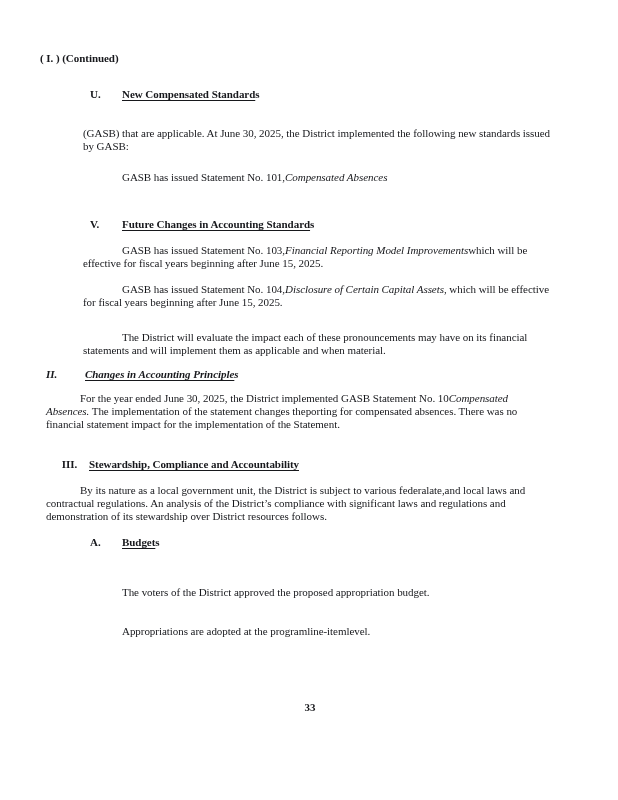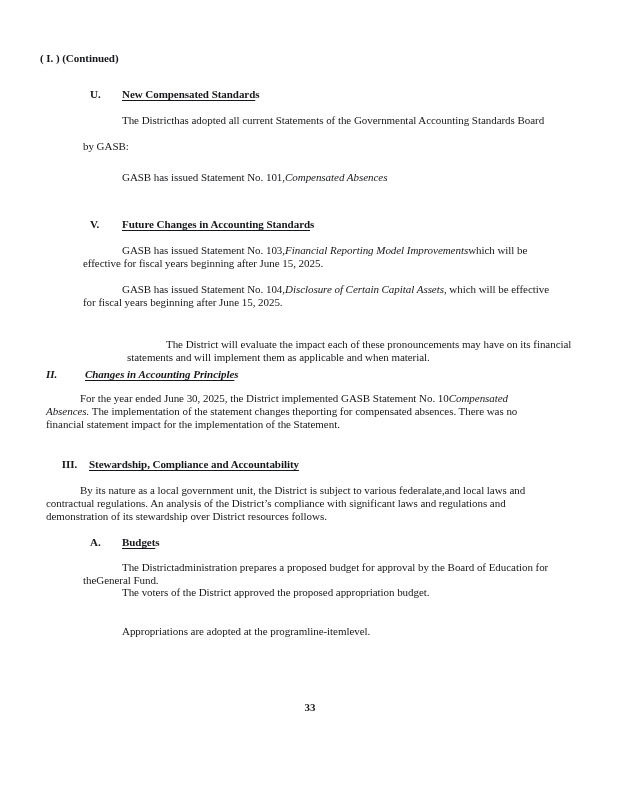--- a/index.html
+++ b/index.html
@@ -35,52 +35,51 @@
 <body>
 
 <div class="page">
 
   <div class="blk bold" style="left:40px; top:52px;">( I. ) (Continued)</div>
 
   <div class="h lvl2" style="left:90px; top:88px;">
     <span class="hlabel">U.</span><span><span class="u">New Compensated Standard</span><span>s</span></span>
   </div>
 
-  <div class="blk p2" style="top:114px;"><span>The Districthas adopted all current Statements of the Governmental Accounting Standards Board</span><br><br><span>by GASB:</span></div>
+  <div class="blk p2" style="top:114px;"><br><span>(GASB) that are applicable. At June 30, 2025, the District implemented the following new standards issued</span><br><span>by GASB:</span></div>
 
   <div class="blk p2" style="top:171px;"><span>GASB has issued Statement No. 101,</span><em>Compensated Absences</em></div>
 
 
   <div class="h lvl2" style="left:90px; top:218px;">
     <span class="hlabel">V.</span><span><span class="u">Future Changes in Accounting Standard</span><span>s</span></span>
   </div>
 
   <div class="blk p2" style="top:244px;"><span>GASB has issued Statement No. 103,</span><em>Financial Reporting Model Improvements</em><span>which will be</span><br><span>effective for fiscal years beginning after June 15, 2025.</span></div>
 
   <div class="blk p2" style="top:283px;"><span>GASB has issued Statement No. 104,</span><em>Disclosure of Certain Capital Assets</em><span>, which will be effective</span><br><span>for fiscal years beginning after June 15, 2025.</span></div>
 
-  <div class="blk p2" style="top:338px;margin-left:44px;"><span>The District will evaluate the impact each of these pronouncements may have on its financial</span><br><span>statements and will implement them as applicable and when material.</span></div>
+  <div class="blk p2" style="top:331px;"><span>The District will evaluate the impact each of these pronouncements may have on its financial</span><br><span>statements and will implement them as applicable and when material.</span></div>
 
   <div class="h lvl1" style="left:46px; top:368px;font-style:italic;">
     <span class="hlabel">II.</span><span><span class="u">Changes in Accounting Principle</span><span>s</span></span>
   </div>
 
   <div class="blk p1" style="top:392px;"><span>For the year ended June 30, 2025, the District implemented GASB Statement No. 10</span><em>Compensated</em><br><em>Absences.</em><span> The implementation of the statement changes the</span><span>porting for compensated absences. There was no</span><br><span>financial statement impact for the implementation of the Statement.</span></div>
 
   <div class="h lvl1" style="left:50px; top:458px;text-align:center;">
     <span class="hlabel">III.</span><span><span class="u">Stewardship, Compliance and Accountability</span><span></span></span>
   </div>
 
   <div class="blk p1" style="top:484px;"><span>By its nature as a local government unit, the District is subject to various federalate,and local laws and</span><br><span>contractual regulations. An analysis of the District’s compliance with significant laws and regulations and</span><br><span>demonstration of its stewardship over District resources follows.</span></div>
 
   <div class="h lvl2" style="left:90px; top:536px;">
     <span class="hlabel">A.</span><span><span class="u">Budget</span><span>s</span></span>
   </div>
 
-  <div class="blk p2" style="top:561px;"><span>The Districtadministration prepares a proposed budget for approval by the Board of Education for</span><br><span>theGeneral Fund.</span></div>
 
   <div class="blk p2" style="top:586px;"><span>The voters of the District approved the proposed appropriation budget.</span></div>
 
   <div class="blk p2" style="top:625px;"><span>Appropriations are adopted at the programline-itemlevel.</span></div>
 
   <div class="pagenum" style="top:701px;">33</div>
 
 </div>
 
 </body></html>

